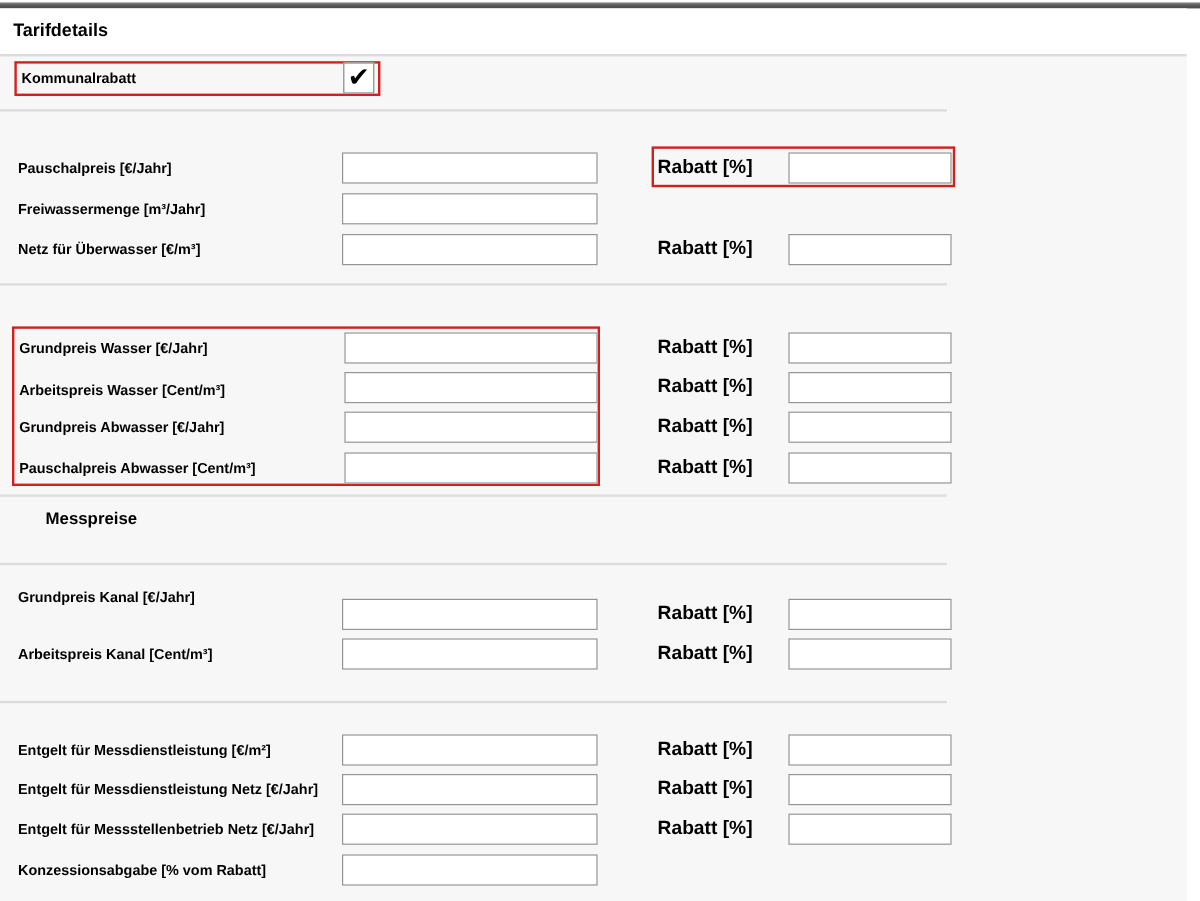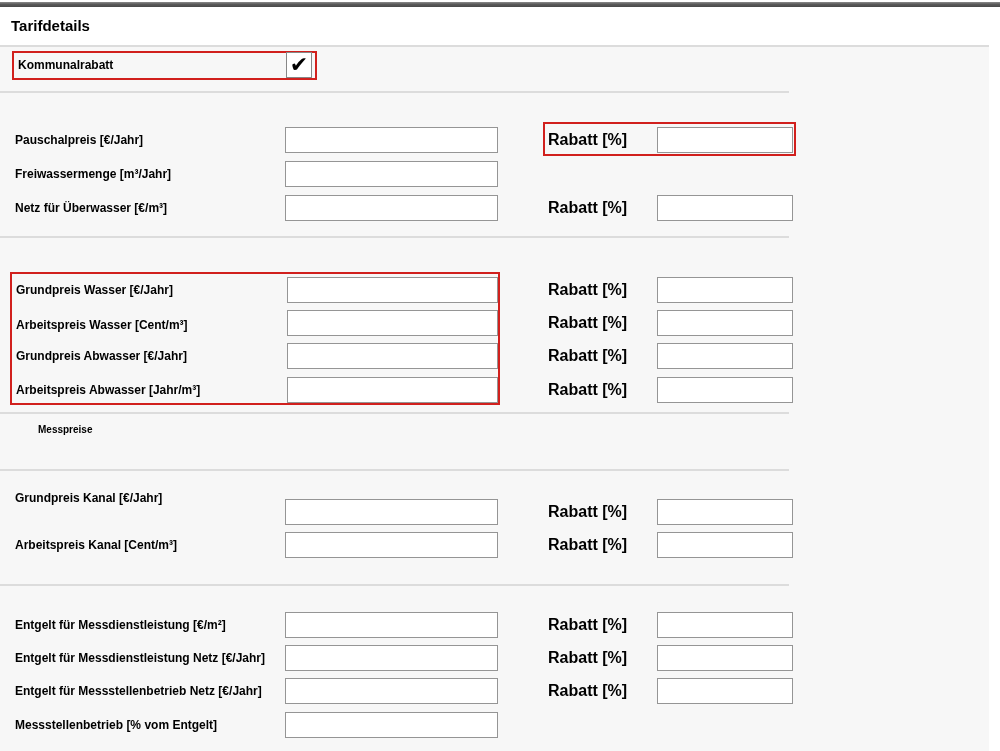--- a/index.html
+++ b/index.html
@@ -7,21 +7,21 @@
     width:1000px;height:751px;position:relative;overflow:hidden;
     background:#ffffff;
     font-family:"Liberation Sans", sans-serif;
     color:#000;
   }
   .topbar{position:absolute;left:0;top:2px;width:1000px;height:5px;
     background:linear-gradient(#8c8c8c,#5a5a5a 45%,#4a4a4a);}
   .graybg{position:absolute;left:0;top:46px;width:989px;height:705px;background:#f7f7f7;}
   .headband{position:absolute;left:0;top:7px;width:989px;height:38px;background:#ffffff;}
   .page-title{position:absolute;left:11px;top:17px;font-size:15px;font-weight:bold;}
-  .section-title{position:absolute;left:10px;font-size:10px;font-weight:bold;padding-left:28px;}
+  .section-title{position:absolute;left:10px;font-size:14px;font-weight:bold;padding-left:28px;}
   .hr{position:absolute;left:0;height:2px;background:#dcdcdc;}
   .hr-full{width:989px;}
   .hr-part{width:789px;}
   .lbl{position:absolute;left:15px;height:26px;line-height:26px;
     font-size:12px;font-weight:bold;white-space:nowrap;}
   .lbl-b{left:16px;}
   .rlbl{position:absolute;left:548px;height:26px;line-height:26px;
     font-size:16px;font-weight:bold;white-space:nowrap;}
   .inp{position:absolute;left:285px;width:213px;height:26px;box-sizing:border-box;
     border:1px solid #959595;background:#fff;font-size:12px;padding:0 4px;
@@ -77,21 +77,21 @@
 <div class="lbl lbl-b" style="top:312px">Arbeitspreis Wasser [Cent/m³]</div>
 <input class="inp inp-b" style="top: 310px;" value="">
 <div class="rlbl" style="top:310px">Rabatt [%]</div>
 <input class="inp rinp" style="top: 310px;" value="">
 
 <div class="lbl lbl-b" style="top:343px">Grundpreis Abwasser [€/Jahr]</div>
 <input class="inp inp-b" style="top: 343px;" value="">
 <div class="rlbl" style="top:343px">Rabatt [%]</div>
 <input class="inp rinp" style="top: 343px;" value="">
 
-<div class="lbl lbl-b" style="top:377px">Arbeitspreis Abwasser [Jahr/m³]</div>
+<div class="lbl lbl-b" style="top:377px">Pauschalpreis Abwasser [Cent/m³]</div>
 <input class="inp inp-b" style="top: 377px;" value="">
 <div class="rlbl" style="top:377px">Rabatt [%]</div>
 <input class="inp rinp" style="top: 377px;" value="">
 
 <div class="hr hr-part" style="top:412px"></div>
 
 <div class="section-title" style="top:424px">Messpreise</div>
 
 <div class="hr hr-part" style="top:469px"></div>
 
@@ -115,14 +115,14 @@
 <div class="lbl" style="top:645px">Entgelt für Messdienstleistung Netz [€/Jahr]</div>
 <input class="inp" style="top: 645px;" value="">
 <div class="rlbl" style="top:645px">Rabatt [%]</div>
 <input class="inp rinp" style="top: 645px;" value="">
 
 <div class="lbl" style="top:678px">Entgelt für Messstellenbetrieb Netz [€/Jahr]</div>
 <input class="inp" style="top: 678px;" value="">
 <div class="rlbl" style="top:678px">Rabatt [%]</div>
 <input class="inp rinp" style="top: 678px;" value="">
 
-<div class="lbl" style="top:712px">Messstellenbetrieb [% vom Entgelt]</div>
+<div class="lbl" style="top:712px">Konzessionsabgabe [% vom Rabatt]</div>
 <input class="inp" style="top: 712px;" value="">
 
 </body></html>

